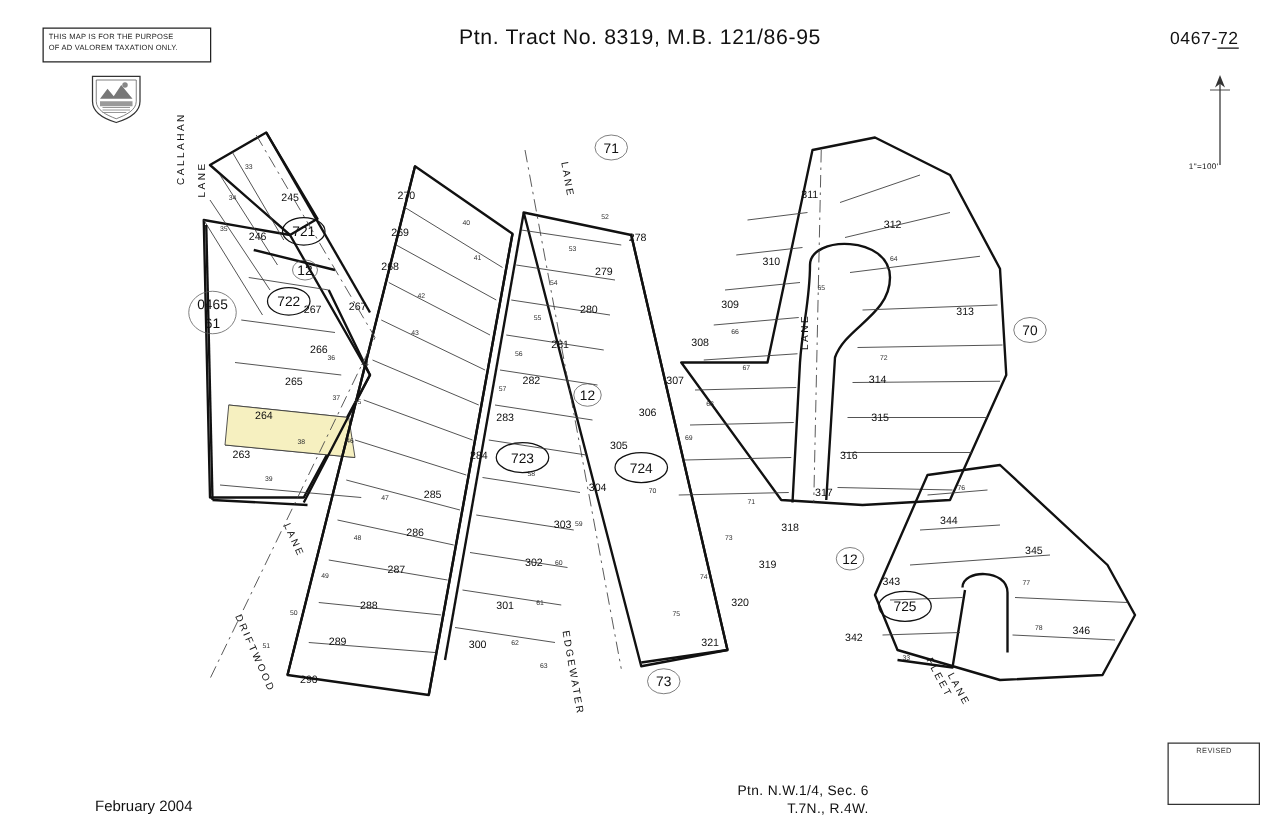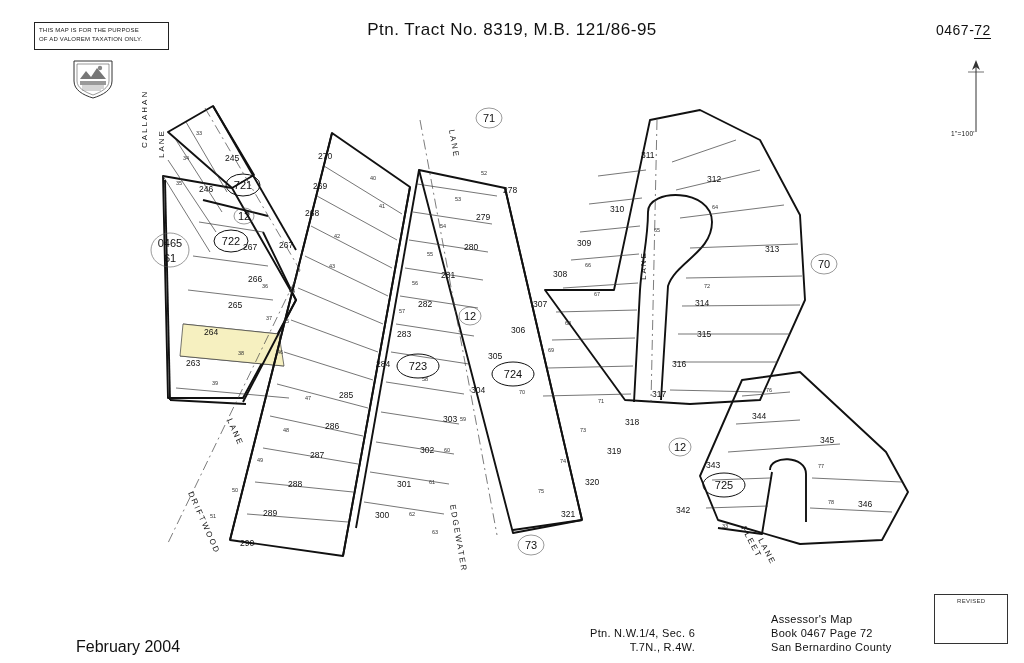--- a/index.html
+++ b/index.html
@@ -39,21 +39,21 @@
 
   
   .north{
     position:absolute;left:955px;top:58px;width:42px;height:80px;
   }
   .scale-text{
     position:absolute;left:951px;top:130px;font-size:6.5px;letter-spacing:.3px;
   }
 
   
-  .footer-date{position:absolute;left:40px;top:638px;font-size:16px;padding-left:36px;}
+  .footer-date{position:absolute;left:40px;top:638px;font-size:12px;padding-left:36px;}
   .footer-sec{position:absolute;left:590px;top:626px;font-size:11px;line-height:14px;letter-spacing:.3px;text-align:right;}
   .footer-asr{position:absolute;left:771px;top:612px;font-size:11px;line-height:14px;letter-spacing:.3px;}
   .revised-box{
     position:absolute;left:934px;top:594px;width:72px;height:48px;
     border:1px solid #333;font-size:6px;color:#333;
   }
   .revised-box span{position:absolute;left:22px;top:3px;letter-spacing:.3px;}
 
   
   svg.map{position:absolute;left:0;top:0;width:1024px;height:663px;}
@@ -390,23 +390,18 @@
     </g>
   </svg>
 
   <div class="footer-date">February 2004</div>
 
   <div class="footer-sec">
     <div>Ptn. N.W.1/4, Sec. 6</div>
     <div>T.7N., R.4W.</div>
   </div>
 
-  <div class="footer-asr">
-    <div>Assessor's Map</div>
-    <div>Book 0467 Page 72</div>
-    <div>San Bernardino County</div>
-  </div>
 
   <div class="revised-box">
     <span>REVISED</span>
   </div>
 
 </div>
 
 </body></html>

